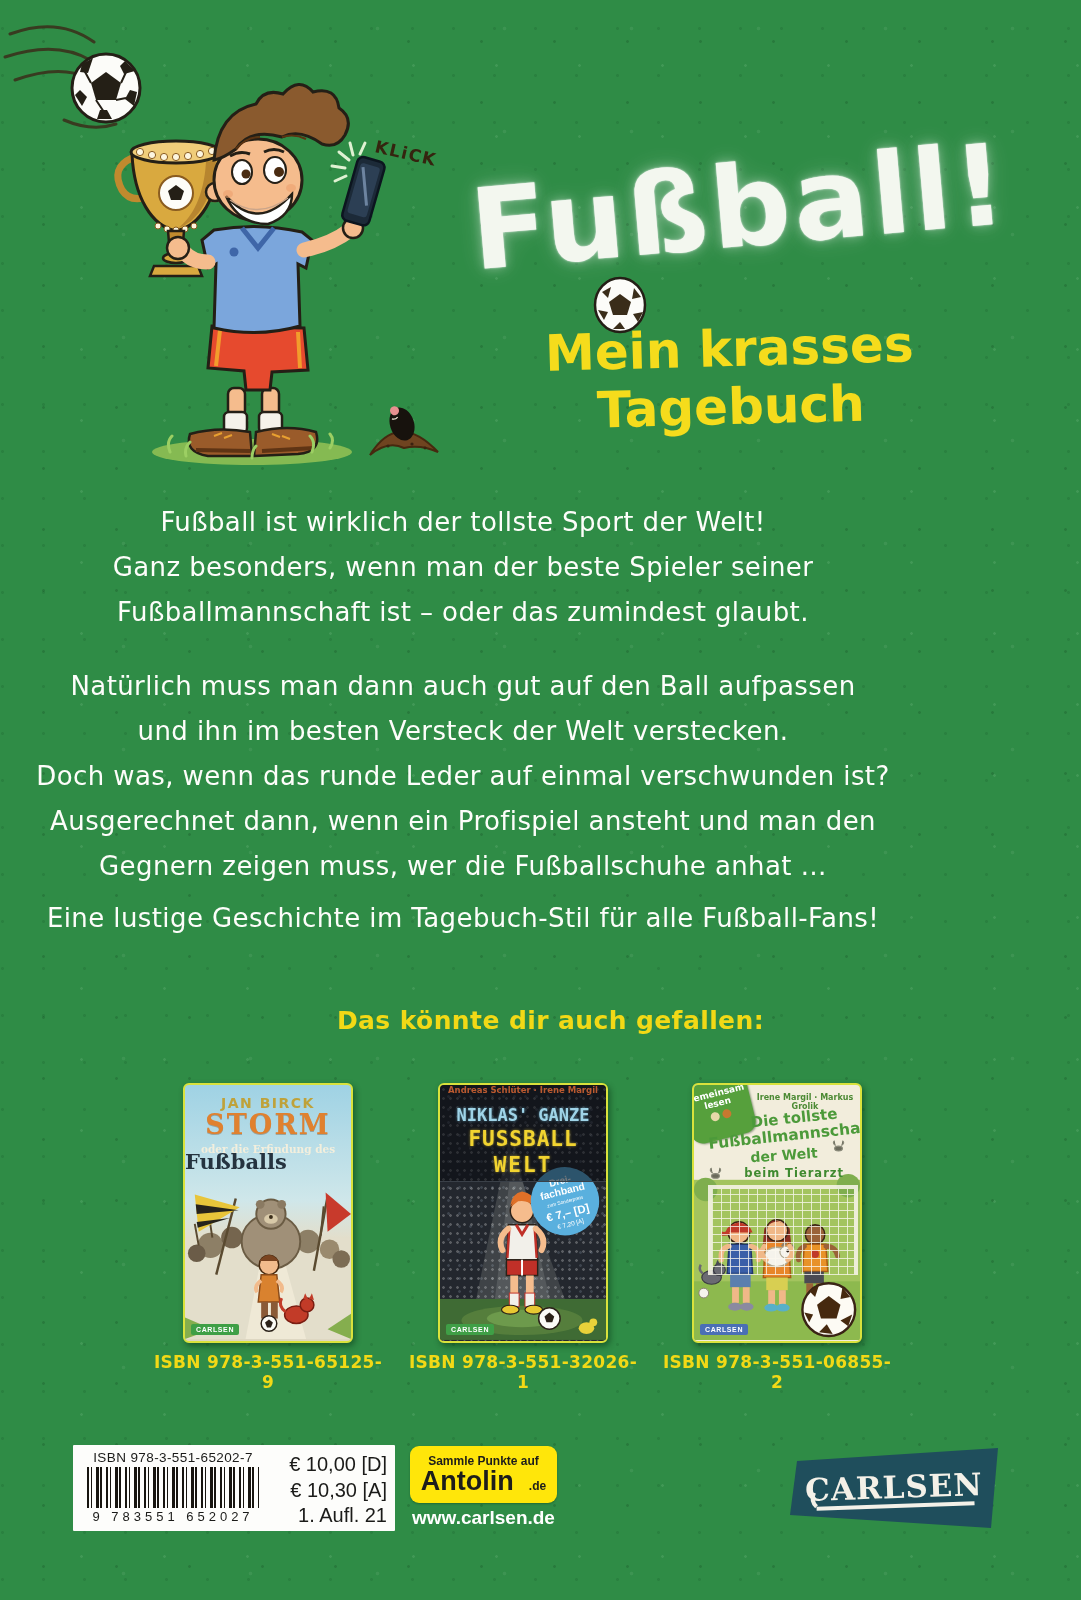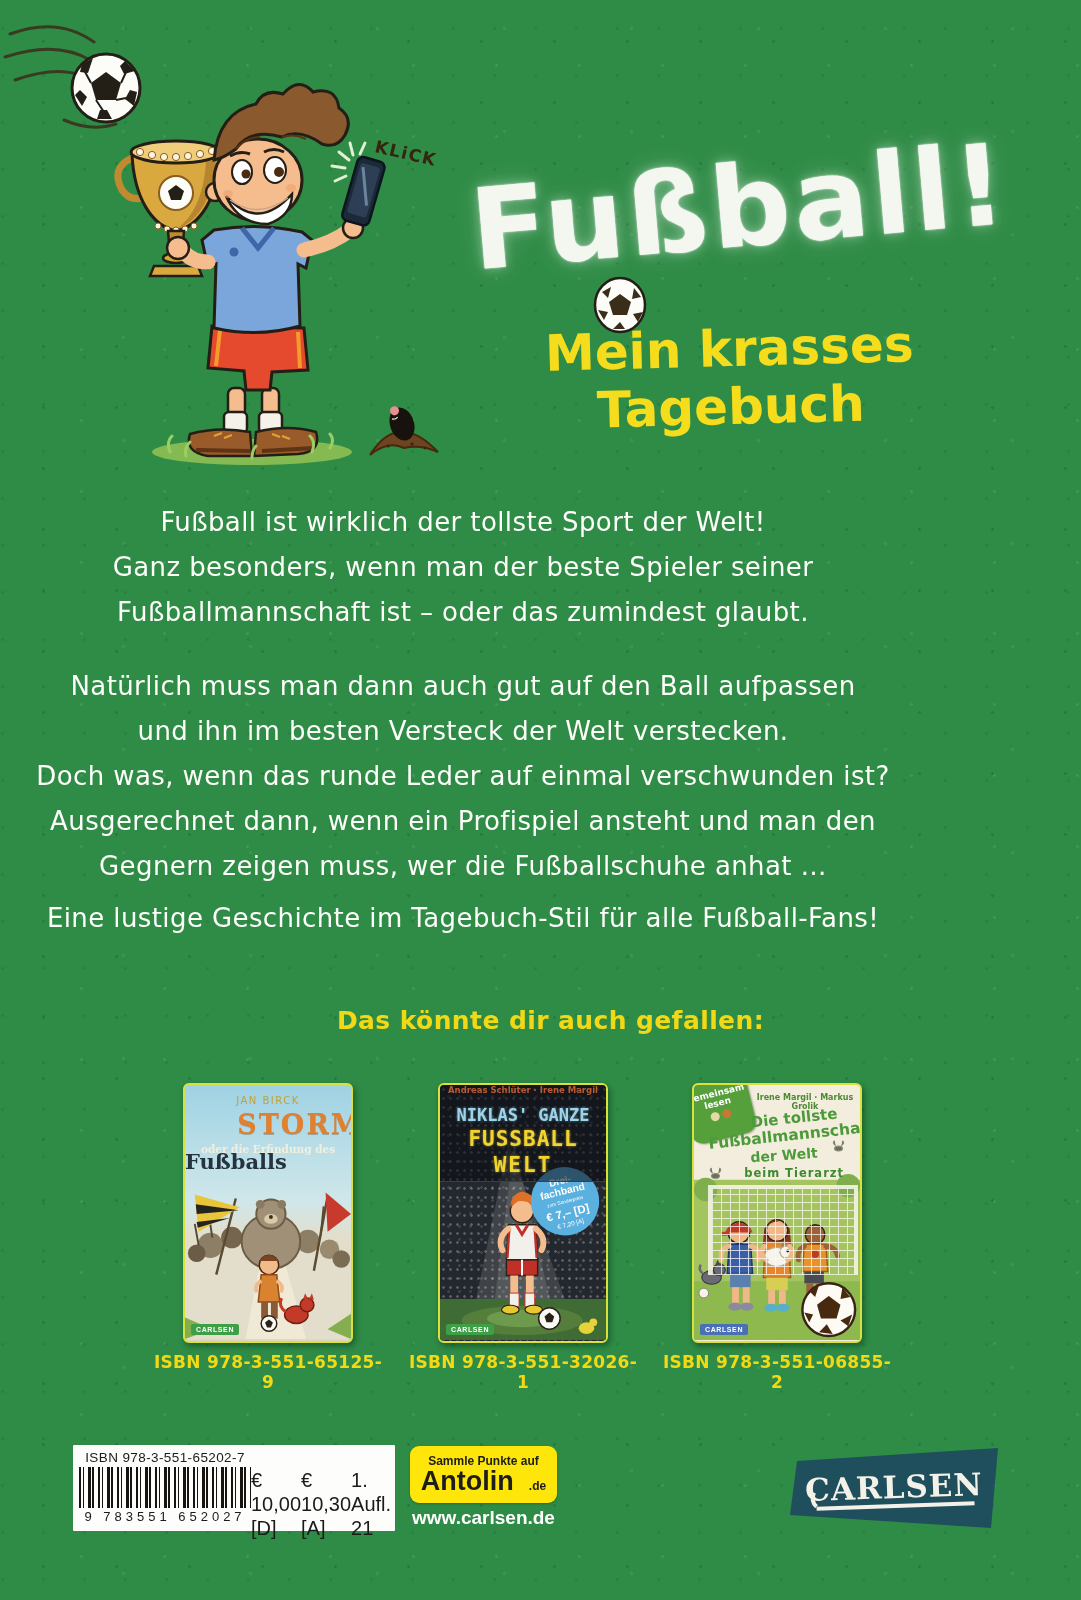--- a/index.html
+++ b/index.html
@@ -48,22 +48,22 @@
   .cover2{
     left:438px;background-color:#23272e;
     background-image:
       radial-gradient(rgba(255,255,255,.25) 1px, transparent 1.4px),
       radial-gradient(rgba(180,200,220,.18) 1px, transparent 1.5px);
     background-size:7px 9px,11px 13px;background-position:0 0,3px 5px;
   }
   .cover3{left:692px;background:#f2eddc;}
   .cover .art{position:absolute;left:0;top:0;width:100%;height:100%;}
   .c1-art{top:auto;bottom:0;height:162px !important;}
-  .c1-author{position:absolute;top:10px;width:100%;text-align:center;color:#bfa23a;font-weight:normal;font-size:10px;letter-spacing:1.5px;}
-  .c1-title{position:absolute;top:24px;width:100%;text-align:center;color:#e0812f;font-family:"DejaVu Serif",serif;font-weight:bold;font-size:27px;letter-spacing:2px;text-shadow:0 1px 0 rgba(90,40,0,.3);padding-left:32px;}
+  .c1-author{position:absolute;top:10px;width:100%;text-align:center;color:#bfa23a;font-weight:bold;font-size:14px;letter-spacing:1.5px;}
+  .c1-title{position:absolute;top:24px;width:100%;text-align:center;color:#e0812f;font-family:"DejaVu Serif",serif;font-weight:bold;font-size:27px;letter-spacing:2px;text-shadow:0 1px 0 rgba(90,40,0,.3);}
   .c1-sub{position:absolute;top:58px;width:100%;text-align:center;color:#f3efdd;font-family:"DejaVu Serif",serif;font-weight:bold;font-size:10.5px;}
   .c1-sub2{position:absolute;top:64px;width:100%;text-align:left;color:#25333f;font-family:"DejaVu Serif",serif;font-weight:bold;font-size:21px;}
   .c2-screen{position:absolute;top:0;left:0;right:0;height:96px;background:rgba(8,10,14,.55);border-bottom:1px solid #3a4048;}
   .c2-authors{position:absolute;top:0;width:100%;text-align:center;color:#bb5a30;font-weight:bold;font-size:8.5px;}
   .c2-t1{position:absolute;top:20px;width:100%;text-align:center;color:#9fd4e8;font-family:"DejaVu Sans Mono",monospace;font-weight:bold;font-size:17px;text-shadow:0 0 3px rgba(120,200,230,.6);}
   .c2-t2{position:absolute;top:42px;width:100%;text-align:center;color:#f2d430;font-family:"DejaVu Sans Mono",monospace;font-weight:bold;font-size:21px;letter-spacing:1px;text-shadow:0 0 3px rgba(240,210,60,.6);}
   .c2-t3{position:absolute;top:68px;width:100%;text-align:center;color:#f2d430;font-family:"DejaVu Sans Mono",monospace;font-weight:bold;font-size:21px;letter-spacing:2px;text-shadow:0 0 3px rgba(240,210,60,.6);}
   .c3-badge{
     position:absolute;left:-8px;top:-6px;width:66px;height:60px;
     background:#56a03c;border-radius:12px;transform:rotate(-14deg);
@@ -106,21 +106,21 @@
   }
   .fb-left{width:188px;display:flex;flex-direction:column;align-items:center;}
   .fb-isbn{font-size:13.5px;white-space:nowrap;letter-spacing:.4px;}
   .barcode{
     width:172px;height:41px;margin-top:2px;
     background:repeating-linear-gradient(90deg,
       #17140f 0 2px,#fdfdfb 2px 4px,#17140f 4px 5px,#fdfdfb 5px 9px,
       #17140f 9px 12px,#fdfdfb 12px 13px,#17140f 13px 15px,#fdfdfb 15px 19px);
   }
   .fb-digits{font-size:13px;letter-spacing:4px;margin-top:1px;white-space:nowrap;}
-  .fb-right{flex:1;display:flex;flex-direction:row;justify-content:space-between;text-align:left;font-size:20px;line-height:24px;padding-top:2px;margin-top:16px;}
+  .fb-right{flex:1;display:flex;flex-direction:column;justify-content:space-between;text-align:right;font-size:20px;line-height:24px;padding-top:2px;}
   .antolin{
     left:410px;top:1446px;width:147px;height:57px;background:#ffe60a;border-radius:9px;
     text-align:center;color:#1d1d1b;font-family:"Liberation Sans",sans-serif;
     box-shadow:0 1px 2px rgba(0,30,10,.3);
   }
   .antolin-l1{font-size:12px;font-weight:bold;margin-top:8px;}
   .antolin-brand{font-size:27px;font-weight:bold;line-height:26px;display:inline;}
   .antolin-tld{font-size:12px;font-weight:bold;display:inline;padding-left:15px;}
   .website{left:402px;top:1507px;width:163px;text-align:center;color:#fff;font-weight:bold;font-size:19px;font-family:"Liberation Sans",sans-serif;}
   .carlsen-logo{left:790px;top:1448px;}

